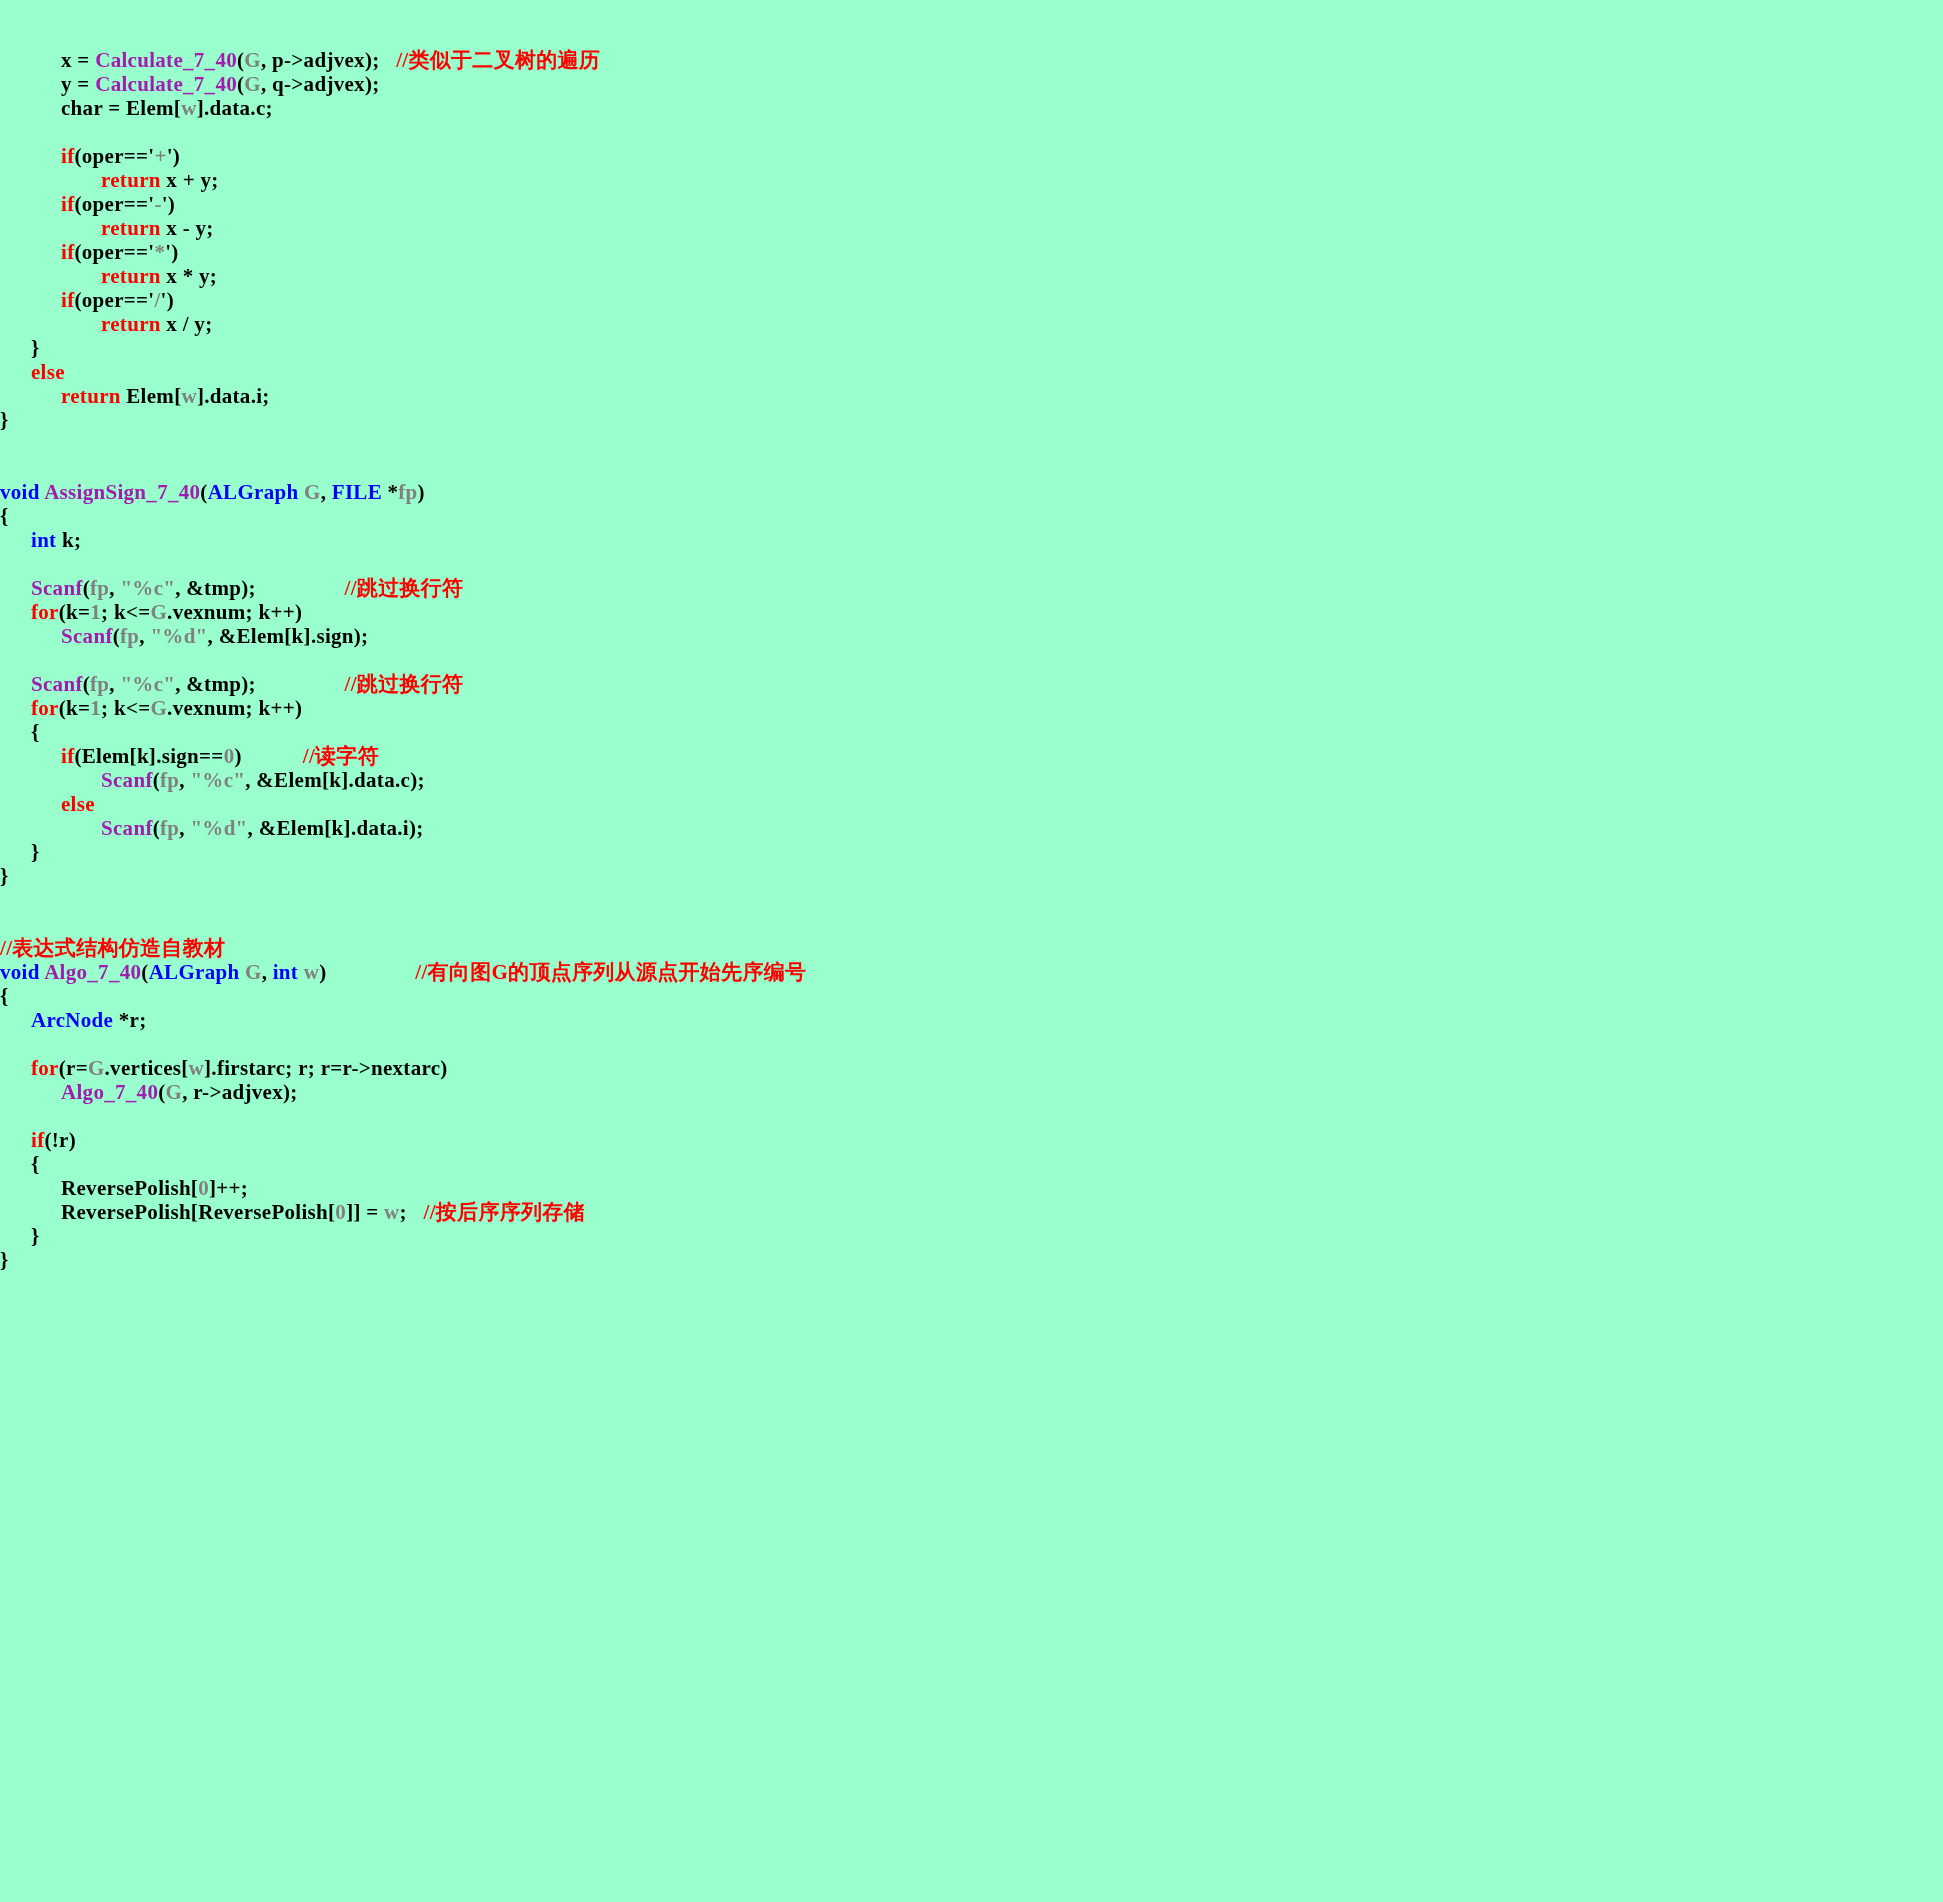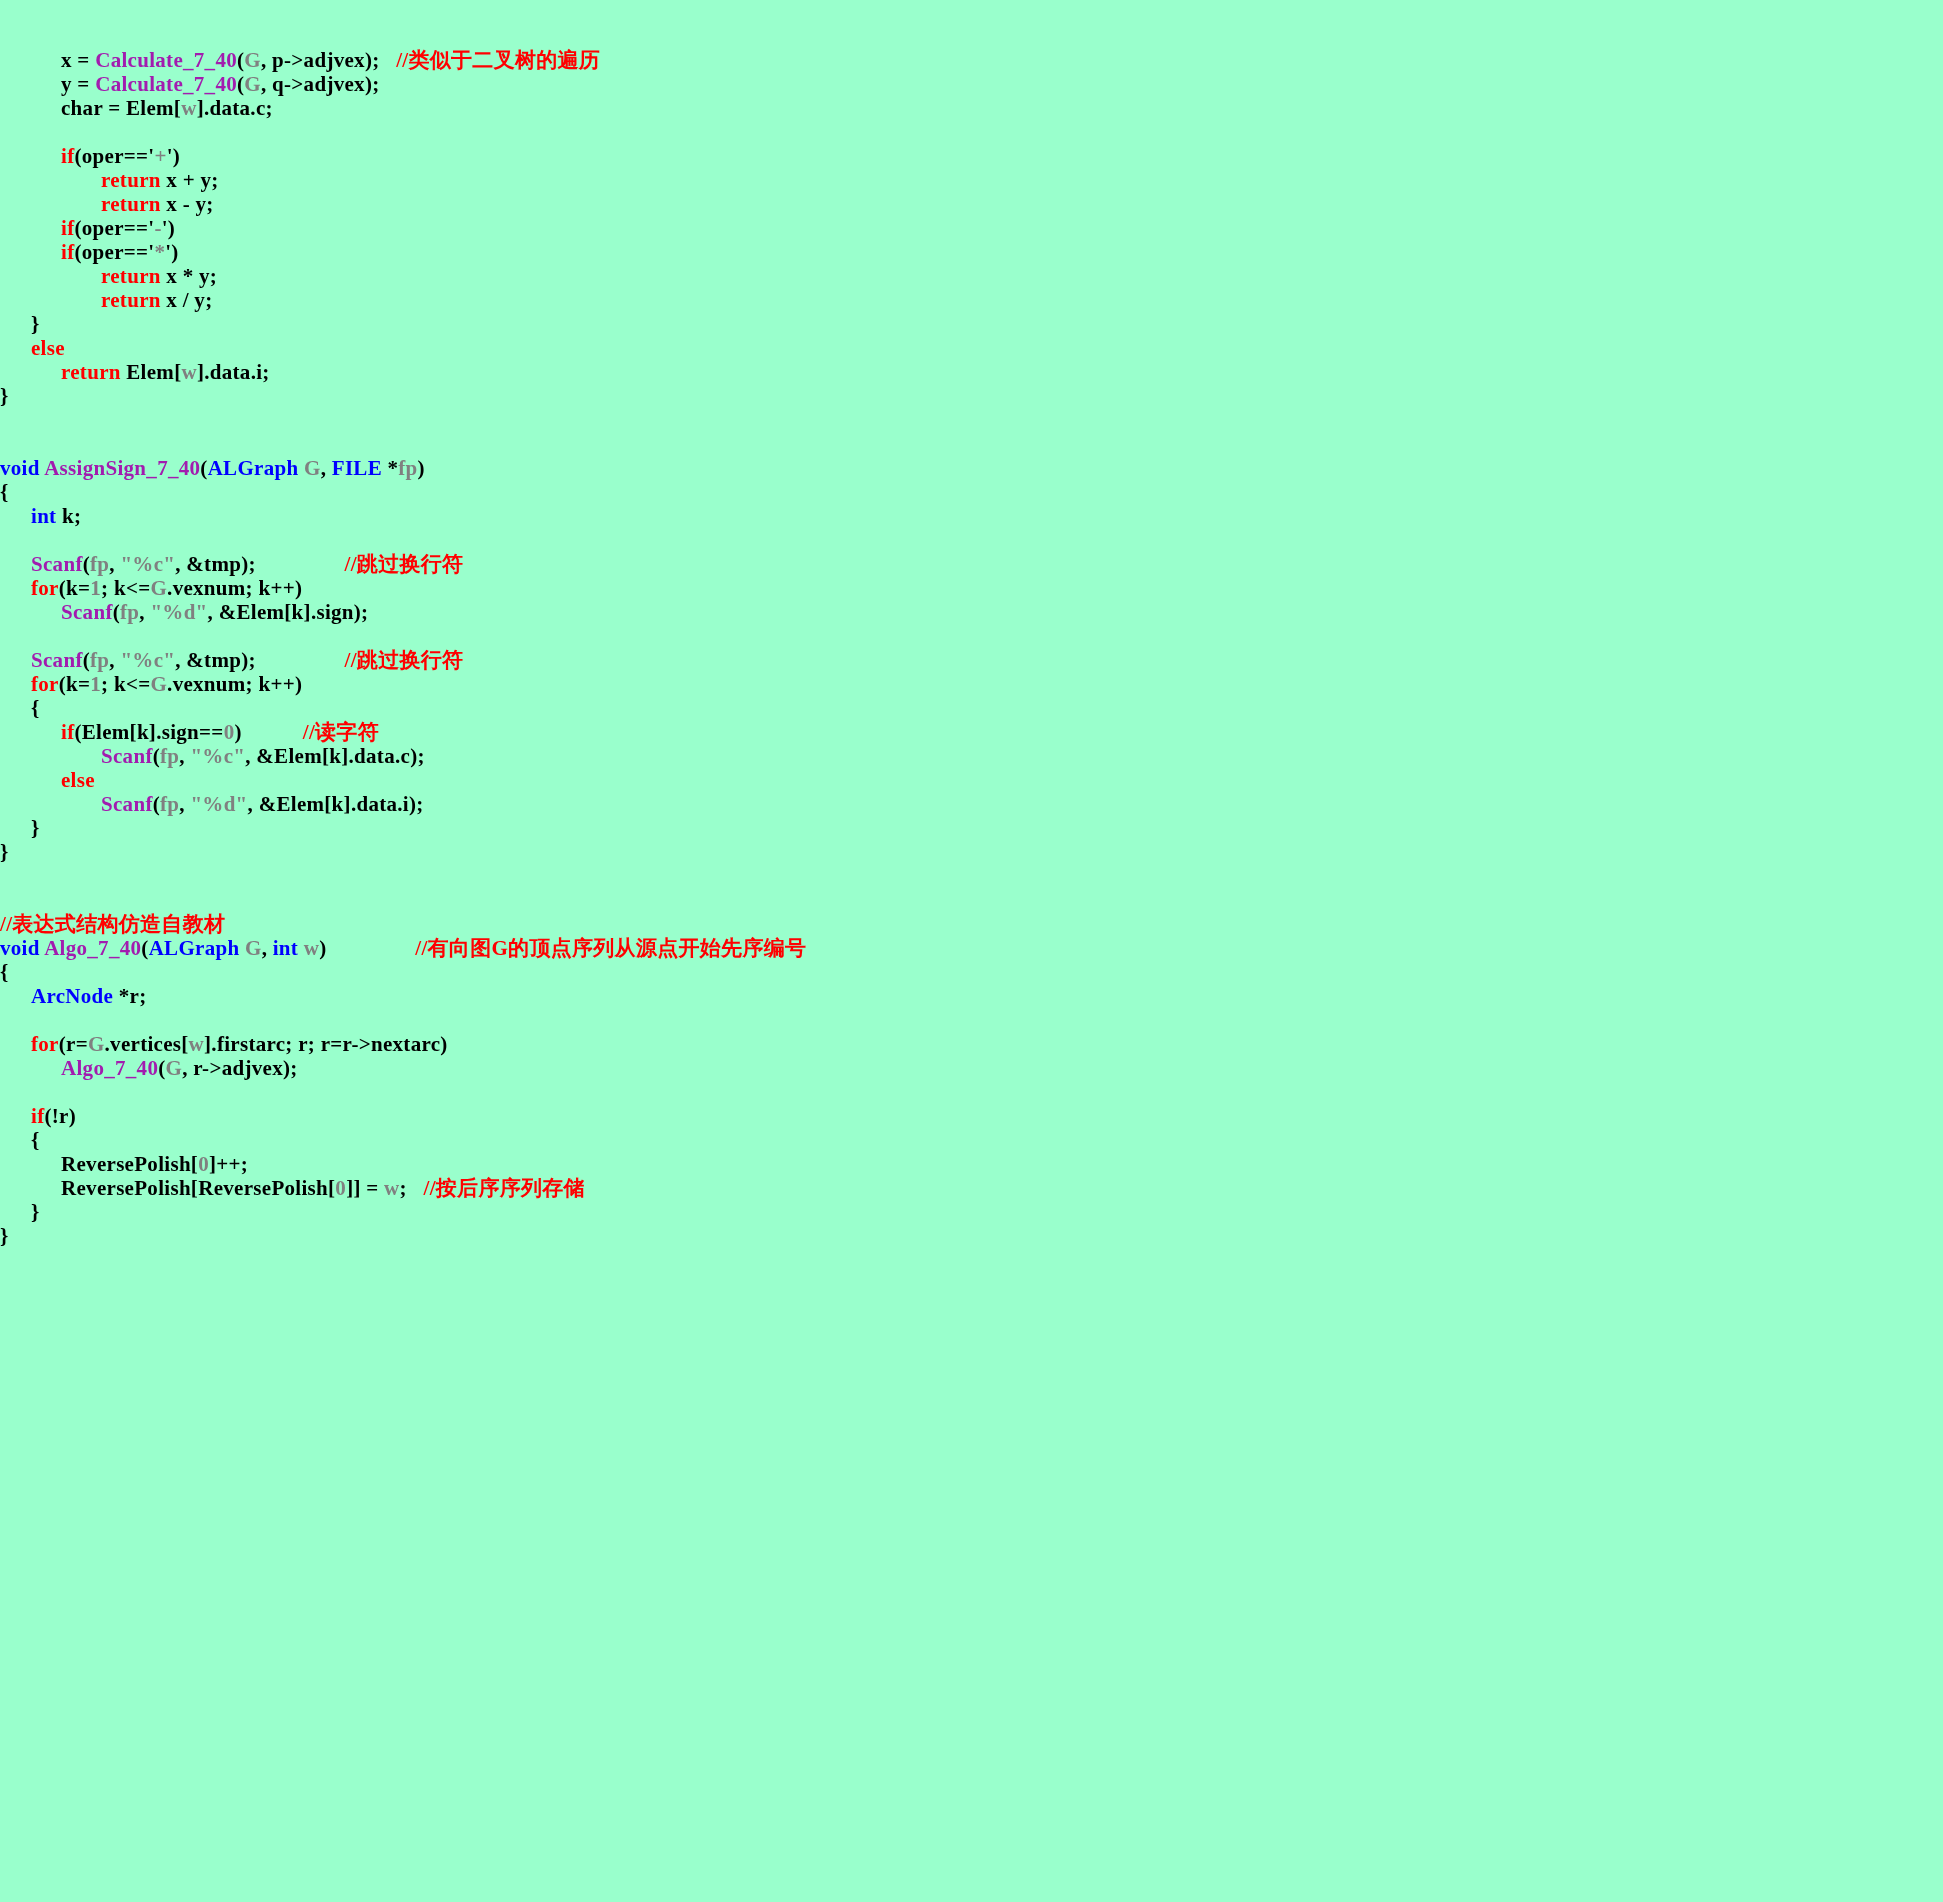--- a/index.html
+++ b/index.html
@@ -44,24 +44,25 @@
 
 <div id="code">
     <div class="line blank">&nbsp;</div>
     <div class="line blank">&nbsp;</div>
     <div class="line ind2"><span class="pun">x = </span><span class="fn">Calculate_7_40</span><span class="pun">(</span><span class="var">G</span><span class="pun">, p-&gt;adjvex);</span><span class="pun">   </span><span class="cmt">//类似于二叉树的遍历</span></div>
     <div class="line ind2"><span class="pun">y = </span><span class="fn">Calculate_7_40</span><span class="pun">(</span><span class="var">G</span><span class="pun">, q-&gt;adjvex);</span></div>
     <div class="line ind2"><span class="pun">char = Elem[</span><span class="var">w</span><span class="pun">].data.c;</span></div>
     <div class="line blank">&nbsp;</div>
     <div class="line ind2"><span class="kw">if</span><span class="pun">(oper=='</span><span class="var">+</span><span class="pun">')</span></div>
     <div class="line ind3"><span class="kw">return</span><span class="pun"> x + y;</span></div>
+    <div class="line ind2"><span class="kw">if</span><span class="pun">(oper=='</span><span class="var">-</span><span class="pun">')</span></div>
     <div class="line ind3"><span class="kw">return</span><span class="pun"> x - y;</span></div>
-    <div class="line ind2"><span class="kw">if</span><span class="pun">(oper=='</span><span class="var">-</span><span class="pun">')</span></div>
     <div class="line ind2"><span class="kw">if</span><span class="pun">(oper=='</span><span class="var">*</span><span class="pun">')</span></div>
     <div class="line ind3"><span class="kw">return</span><span class="pun"> x * y;</span></div>
+    <div class="line ind2"><span class="kw">if</span><span class="pun">(oper=='</span><span class="var">/</span><span class="pun">')</span></div>
     <div class="line ind3"><span class="kw">return</span><span class="pun"> x / y;</span></div>
     <div class="line ind1"><span class="pun">}</span></div>
     <div class="line ind1"><span class="kw">else</span></div>
     <div class="line ind2"><span class="kw">return</span><span class="pun"> Elem[</span><span class="var">w</span><span class="pun">].data.i;</span></div>
     <div class="line"><span class="pun">}</span></div>
     <div class="line blank">&nbsp;</div>
     <div class="line blank">&nbsp;</div>
     <div class="line"><span class="typ">void</span><span class="pun"> </span><span class="fn">AssignSign_7_40</span><span class="pun">(</span><span class="typ">ALGraph</span><span class="pun"> </span><span class="var">G</span><span class="pun">, </span><span class="typ">FILE</span><span class="pun"> *</span><span class="var">fp</span><span class="pun">)</span></div>
     <div class="line"><span class="pun">{</span></div>
     <div class="line ind1"><span class="typ">int</span><span class="pun"> k;</span></div>

